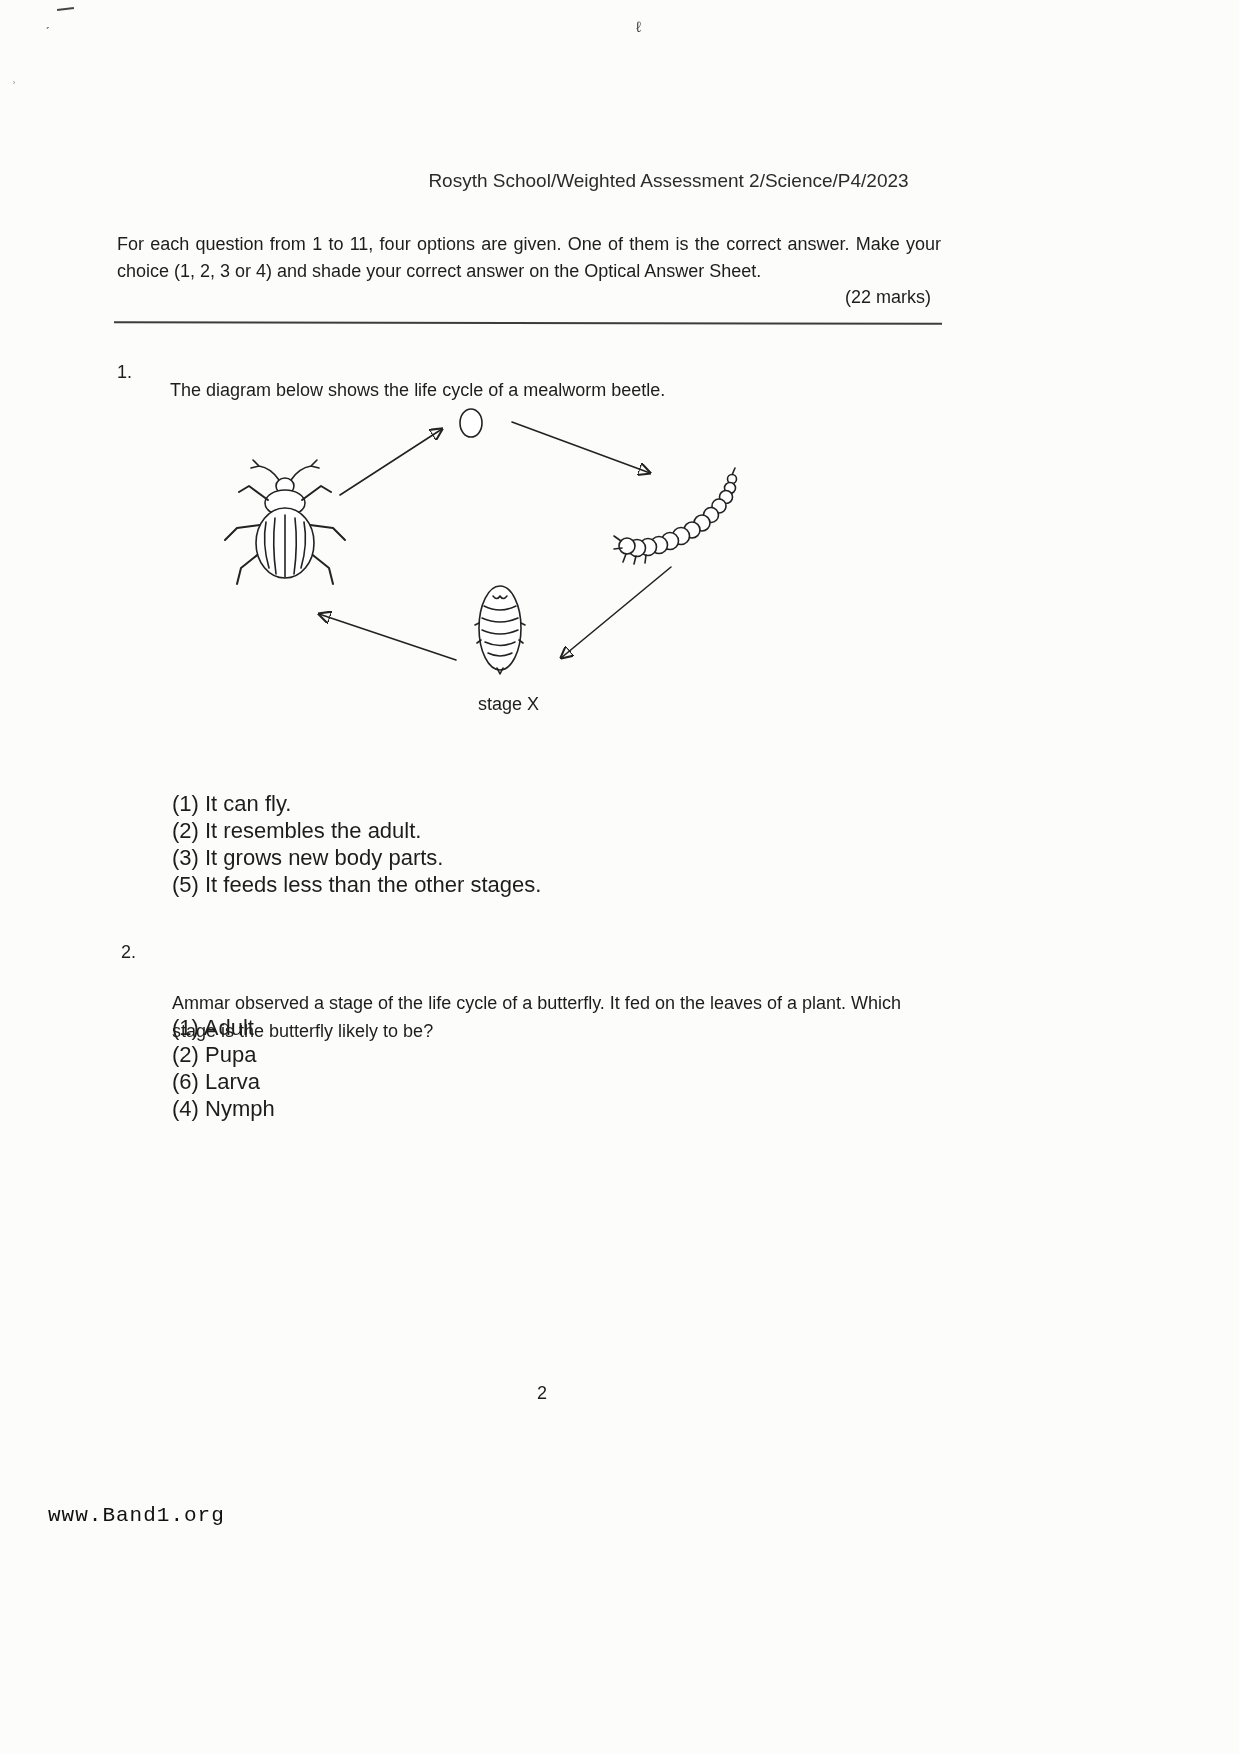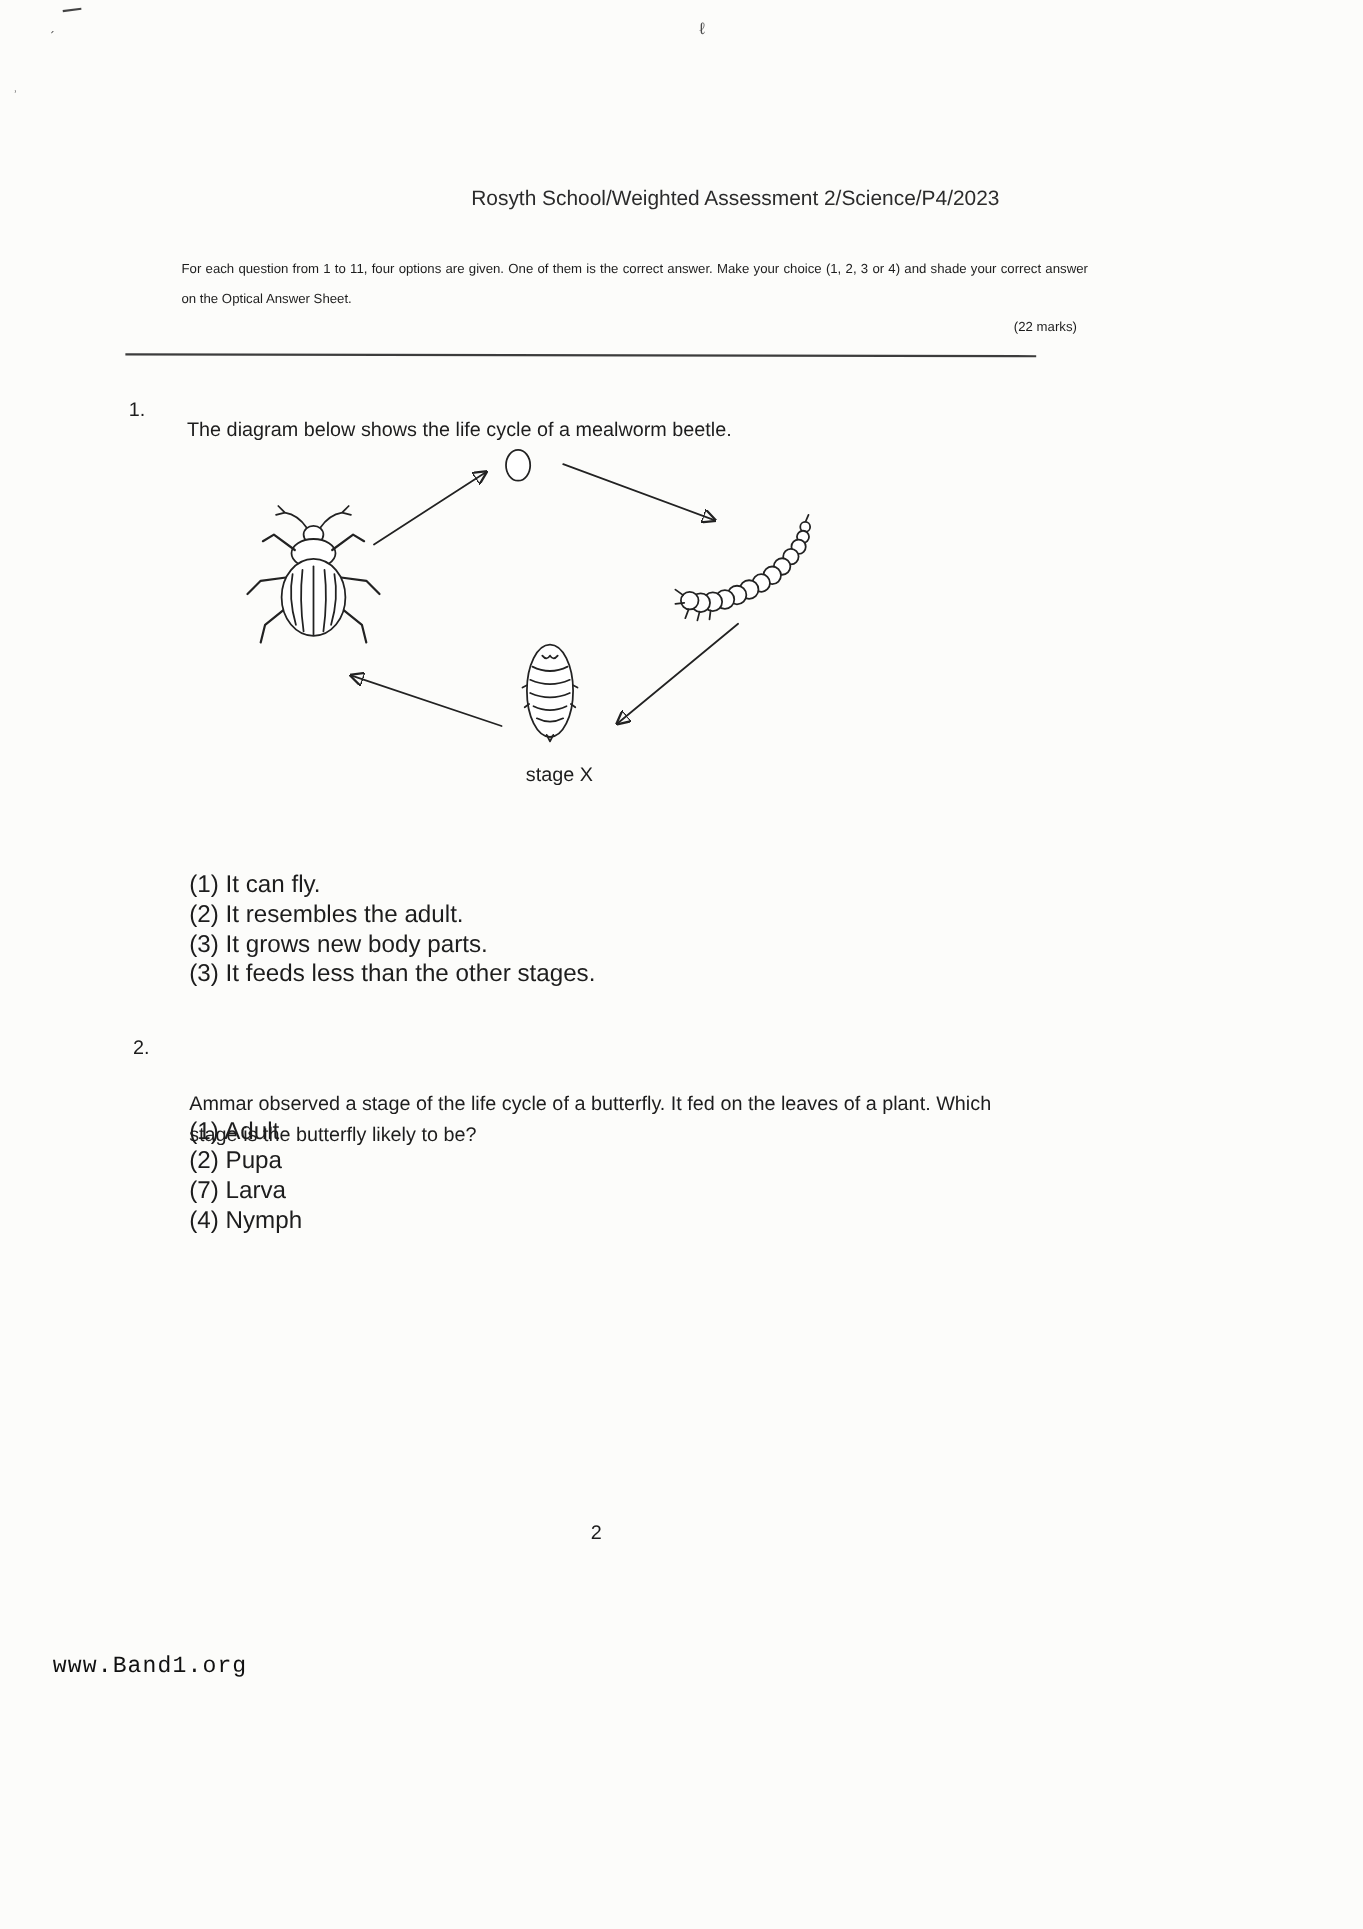--- a/index.html
+++ b/index.html
@@ -30,24 +30,23 @@
     font-size: 19px;
     color: #2b2b2b;
   }
 
   .instructions {
     position: absolute;
     left: 117px;
     top: 231px;
     width: 824px;
     min-height: 82px;
-    font-size: 12px;
+    font-size: 18px;
     line-height: 27px;
     text-align: justify;
-    margin-left: 48px;
   }
   .marks {
     position: absolute;
     right: 10px;
     bottom: 2px;
   }
 
   .rule {
     position: absolute;
     left: 114px;
@@ -199,30 +198,30 @@
     </g>
   </svg>
 
   <div class="body-text stage-label">stage X</div>
 
 
   <div class="opts opts1">
     <span class="opt">(1) It can fly.</span>
     <span class="opt">(2) It resembles the adult.</span>
     <span class="opt">(3) It grows new body parts.</span>
-    <span class="opt">(3) It feeds less than the other stages.</span>
+    <span class="opt">(5) It feeds less than the other stages.</span>
   </div>
 
   <div class="body-text q2-num">2.</div>
   <div class="body-text q2-text">Ammar observed a stage of the life cycle of a butterfly. It fed on the leaves of a plant. Which stage is the butterfly likely to be?</div>
 
   <div class="opts opts2">
     <span class="opt">(1) Adult</span>
     <span class="opt">(2) Pupa</span>
-    <span class="opt">(7) Larva</span>
+    <span class="opt">(6) Larva</span>
     <span class="opt">(4) Nymph</span>
   </div>
 
   <div class="pagenum">2</div>
 
   <div class="watermark">www.Band1.org</div>
 
 </div>
 
 </body></html>

